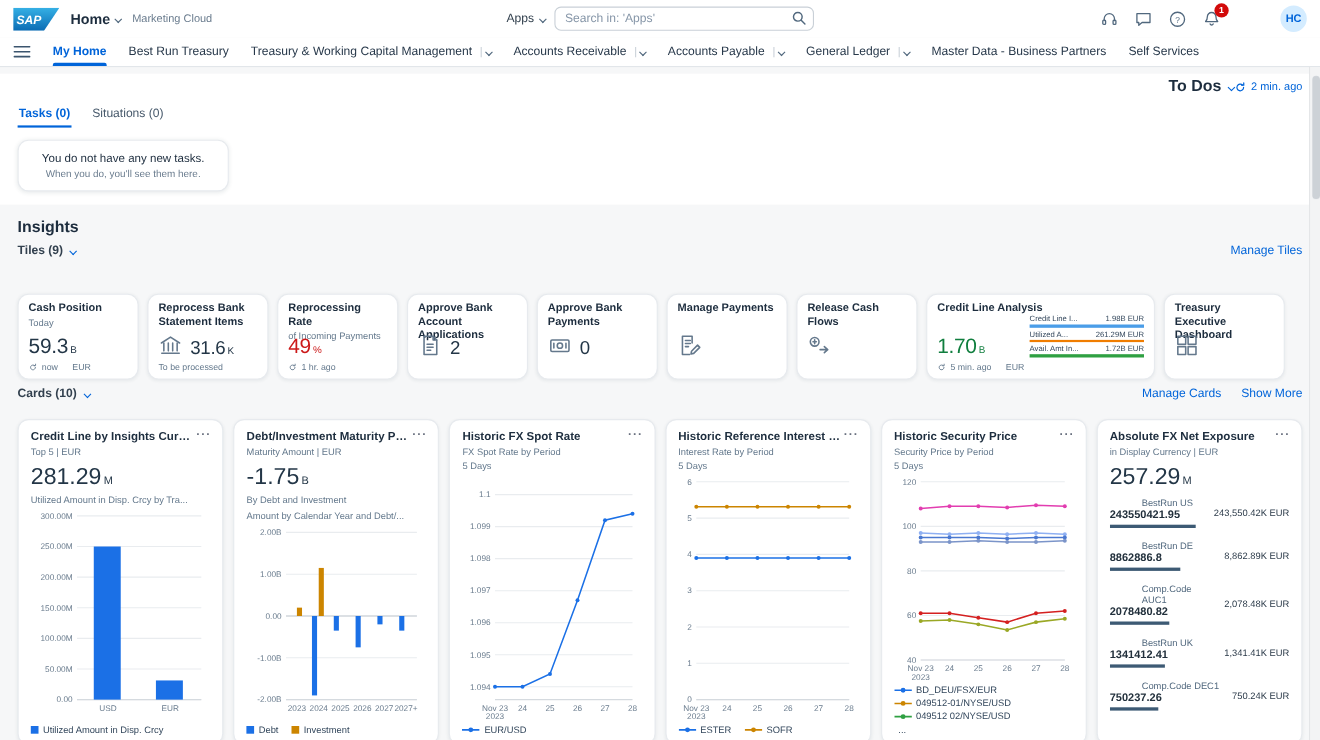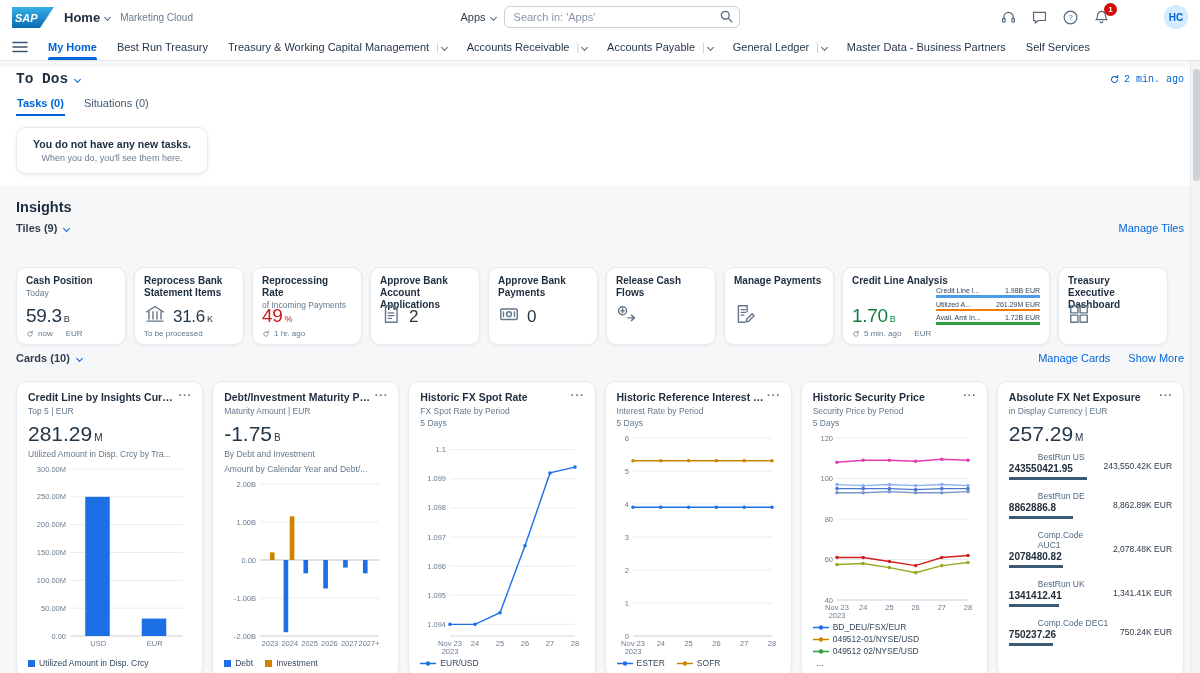--- a/index.html
+++ b/index.html
@@ -30,28 +30,28 @@
   .nav-tab.selected { color:#0064d9; font-weight:700; }
   .nav-tab.selected::after { content:''; position:absolute; left:0; right:0; bottom:0; height:3px; background:#0064d9; border-radius:2px 2px 0 0; }
   .tab-pipe { color:#c3cbd3; margin:0 3px 0 7px; font-size:10px; }
 
   .chev { display:inline-block; width:5px; height:5px; border-right:1.6px solid #0064d9; border-bottom:1.6px solid #0064d9; transform:rotate(45deg); vertical-align:2px; }
   .chev.dark { border-color:#51687e; }
 
   
   .content { padding:6px 16px 8px; height:612px; }
   .todos-section { background:#fff; margin:0 -16px; padding:4px 16px 12px; }
-  .sec-row { display:flex; justify-content:space-between; align-items:center;font-family:Liberation Mono, monospace; }
+  .sec-row { display:flex; justify-content:flex-end; align-items:center; }
   .sec-title { font-size:14.5px; font-weight:700; color:#1d2d3e; display:flex; align-items:center; gap:7px; }
   .refresh-link { color:#0064d9; font-size:10px; display:flex; align-items:center; gap:4px; cursor:pointer; }
   .todo-tabs { display:flex; gap:18px; margin-top:8px; }
   .todo-tab { font-size:11px; color:#47596b; padding:2px 1px 5px; cursor:pointer; }
   .todo-tab.selected { color:#0064d9; font-weight:700; border-bottom:2.5px solid #0064d9; }
   .empty-card { margin-top:11px; width:192px; background:#fff; border:1px solid #e7eaee; border-radius:10px; box-shadow:0 1px 4px rgba(34,54,73,.10); padding:10px 8px; text-align:center; }
-  .empty-title { font-size:10.5px; font-weight:700; color:#1d2d3e; }
+  .empty-title { font-size:10.5px; font-weight:400; color:#1d2d3e; }
   .empty-sub { font-size:9px; color:#6a7c8e; margin-top:3px; }
 
   .insights-title { margin-top:13px; font-size:14.5px; font-weight:700; color:#1d2d3e; }
   .row-head { display:flex; justify-content:space-between; align-items:center; margin-top:7px; }
   .row-head-left { font-size:11px; font-weight:600; color:#32404e; display:flex; align-items:center; gap:7px; cursor:pointer; }
   .row-head-links { display:flex; gap:18px; }
   .blue-link { color:#0064d9; font-size:11px; cursor:pointer; }
 
   
   .tiles { display:flex; gap:8px; margin-top:33px; }
@@ -330,43 +330,43 @@
               <circle cx="10" cy="10.2" r="2.2"></circle>
               <path d="M5 8.2v4M15 8.2v4"></path>
             </svg>
           </span>
           <div class="tile-value with-icon" style="">0</div>
         </div>
         <div class="tile-footer"></div>
       </div>
       <div class="tile">
         <div>
+          <div class="tile-title">Manage Payments</div>
+        </div>
+        <div class="tile-body">
+          <span class="icn">
+            <svg width="22" height="22" viewBox="0 0 20 20" fill="none" stroke="#64788c" stroke-width="1.3" stroke-linecap="round" stroke-linejoin="round">
+              <path d="M4 2.5h8v5.5M4 2.5v15h6"></path>
+              <path d="M6.5 6h4M6.5 8.5h4M6.5 11h2.5"></path>
+              <path d="M11.5 14.8l5-5 1.8 1.8-5 5-2.2.4z"></path>
+            </svg>
+          </span>
+        </div>
+        <div class="tile-footer"></div>
+      </div>
+      <div class="tile">
+        <div>
           <div class="tile-title">Release Cash Flows</div>
         </div>
         <div class="tile-body">
           <span class="icn">
             <svg width="22" height="22" viewBox="0 0 20 20" fill="none" stroke="#64788c" stroke-width="1.3" stroke-linecap="round" stroke-linejoin="round">
               <circle cx="6" cy="7" r="3.6"></circle>
               <path d="M6 5.3v3.4M4.6 7h2.8"></path>
               <path d="M10.5 13.5h6M14 11l2.8 2.5-2.8 2.5"></path>
-            </svg>
-          </span>
-        </div>
-        <div class="tile-footer"></div>
-      </div>
-      <div class="tile">
-        <div>
-          <div class="tile-title">Manage Payments</div>
-        </div>
-        <div class="tile-body">
-          <span class="icn">
-            <svg width="22" height="22" viewBox="0 0 20 20" fill="none" stroke="#64788c" stroke-width="1.3" stroke-linecap="round" stroke-linejoin="round">
-              <path d="M4 2.5h8v5.5M4 2.5v15h6"></path>
-              <path d="M6.5 6h4M6.5 8.5h4M6.5 11h2.5"></path>
-              <path d="M11.5 14.8l5-5 1.8 1.8-5 5-2.2.4z"></path>
             </svg>
           </span>
         </div>
         <div class="tile-footer"></div>
       </div>
       <div class="tile wide">
         <div>
           <div class="tile-title">Credit Line Analysis</div>
         </div>
         <div class="tile-body">

